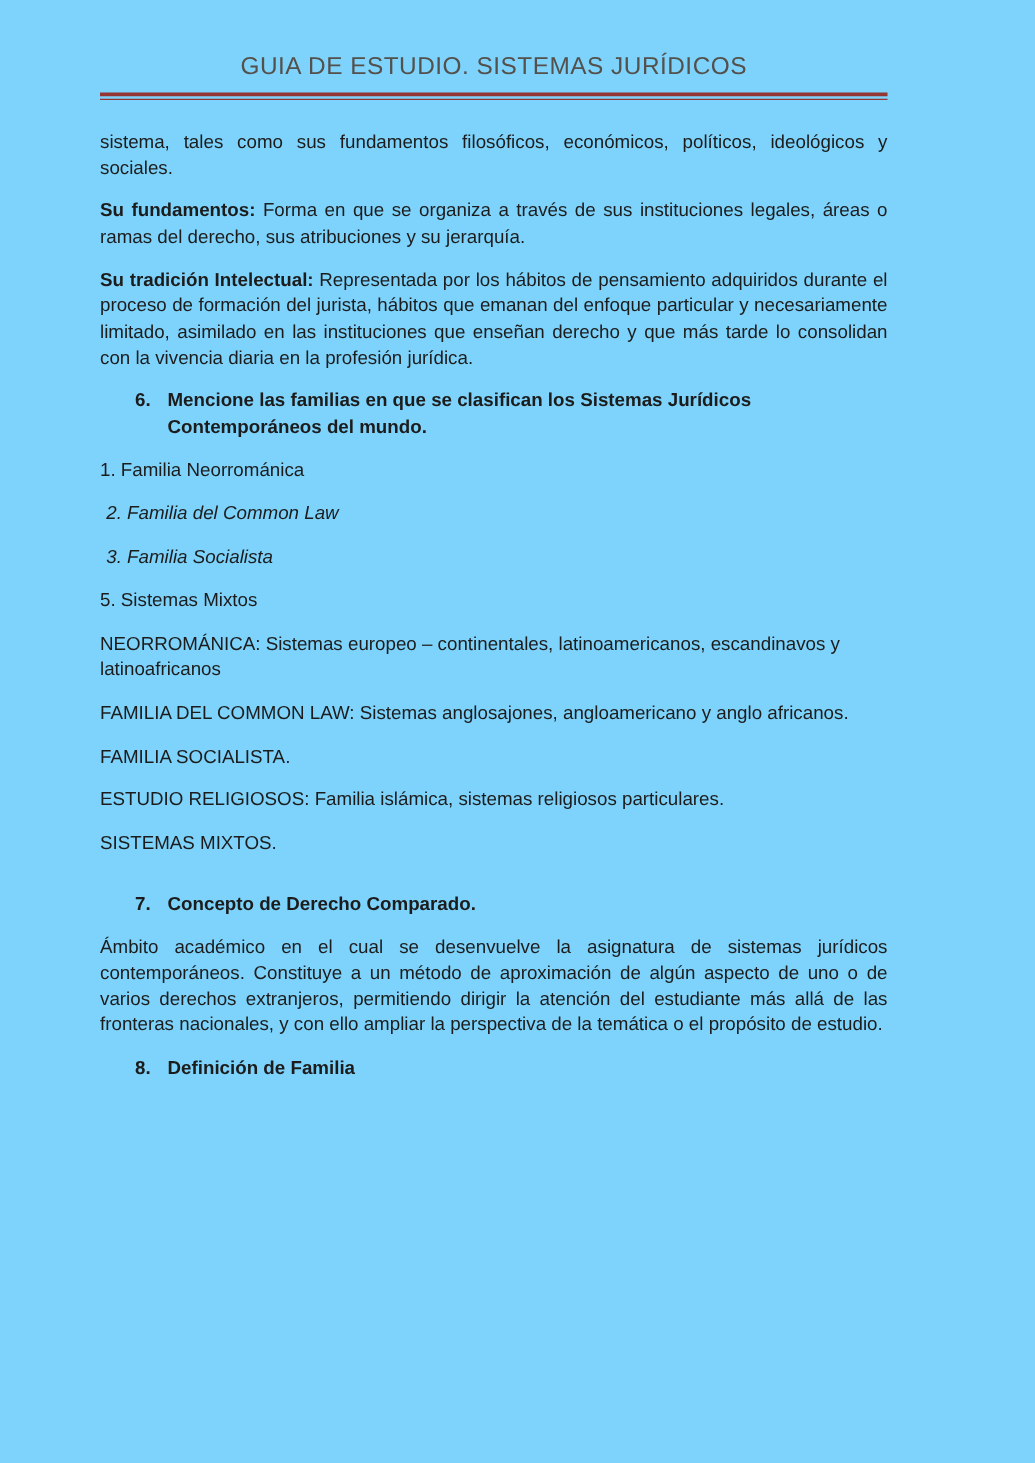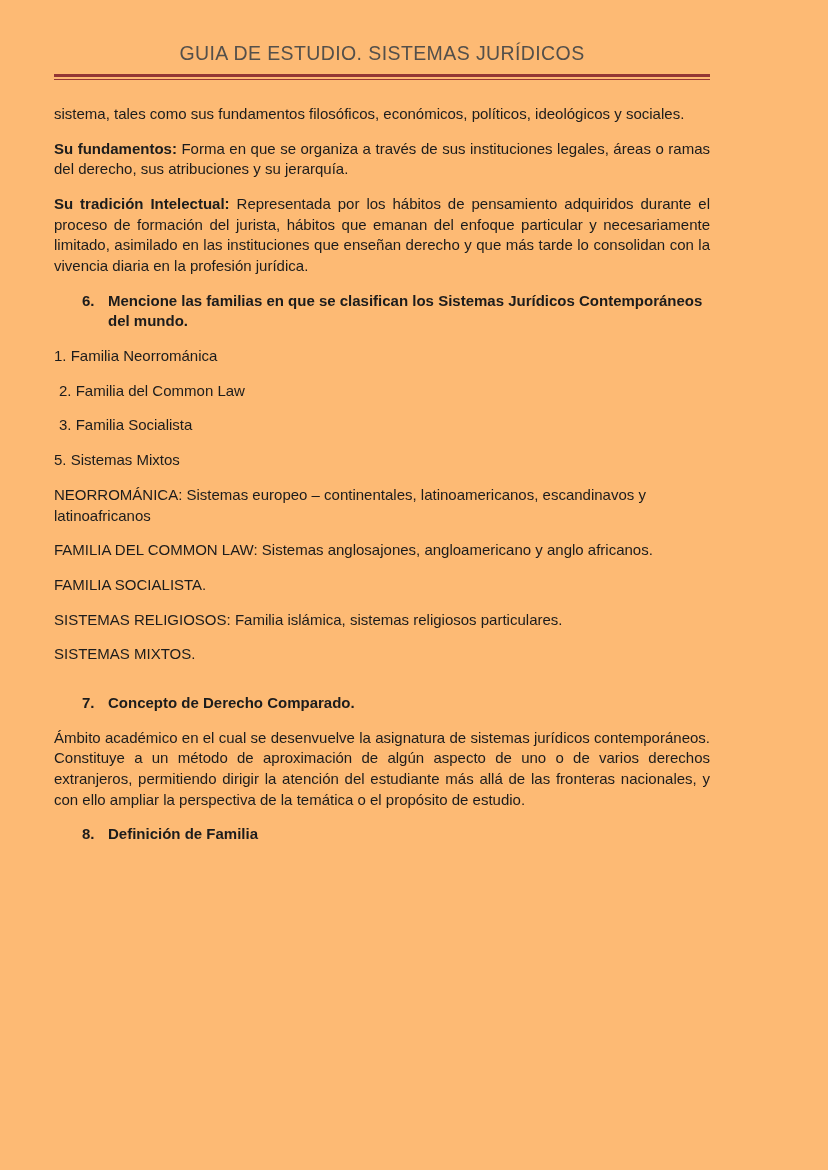--- a/index.html
+++ b/index.html
@@ -1,43 +1,43 @@
 <!DOCTYPE html>
 <html><head>
 <meta charset="utf-8">
 <style>
   * { margin: 0; padding: 0; box-sizing: border-box; }
   html, body { background: #ffffff; }
   .page {
     width: 828px;
     min-height: 1170px;
     margin: 0 auto;
-    background: #fdba74;
-    padding: 40px 118px 60px 54px;
+    background: #7dd3fc;
+    padding: 40px 118px 60px 80px;
     font-family: "Liberation Sans", "DejaVu Sans", sans-serif;
     font-size: 15px;
     line-height: 1.38;
     color: #1c1c1c;
   }
   .title-block { margin-bottom: 24px; }
   .title {
     font-family: "Liberation Sans", sans-serif;
     font-size: 19.5px;
     font-weight: 400;
     letter-spacing: 0.4px;
     text-align: center;
     color: #54504b;
   }
   .rule { background: #943634; }
   .rule.thick { height: 3px; margin-top: 7px; }
   .rule.thin  { height: 1px; margin-top: 2px; }
   p.para { margin: 0 0 14px 0; text-align: justify; }
   p.para.left { text-align: left; }
   .lead { font-weight: 700; }
-  .indent-1 { padding-left: 5px; }
+  .indent-1 { padding-left: 5px; font-style: italic; }
   .heading {
     display: flex;
     font-weight: 700;
     padding-left: 28px;
     margin: 0 0 14px 0;
     text-align: left;
   }
   .heading .num { flex: 0 0 26px; }
   .space-before { margin-top: 28px; }
 </style>
@@ -65,21 +65,21 @@
   </div>
 
   <p class="para left"><span>1. Familia Neorrománica</span></p>
   <p class="para left indent-1"><span>2. Familia del Common Law</span></p>
   <p class="para left indent-1"><span>3. Familia Socialista</span></p>
   <p class="para left"><span>5. Sistemas Mixtos</span></p>
 
   <p class="para left"><span>NEORROMÁNICA: Sistemas europeo – continentales, latinoamericanos, escandinavos y latinoafricanos</span></p>
   <p class="para left"><span>FAMILIA DEL COMMON LAW: Sistemas anglosajones, angloamericano y anglo africanos.</span></p>
   <p class="para left"><span>FAMILIA SOCIALISTA.</span></p>
-  <p class="para left"><span>SISTEMAS RELIGIOSOS: Familia islámica, sistemas religiosos particulares.</span></p>
+  <p class="para left"><span>ESTUDIO RELIGIOSOS: Familia islámica, sistemas religiosos particulares.</span></p>
   <p class="para left"><span>SISTEMAS MIXTOS.</span></p>
 
   <div class="heading space-before">
     <span class="num">7.</span>
     <span class="htext">Concepto de Derecho Comparado.</span>
   </div>
 
   <p class="para"><span>Ámbito académico en el cual se desenvuelve la asignatura de sistemas jurídicos contemporáneos. Constituye a un método de aproximación de algún aspecto de uno o de varios derechos extranjeros, permitiendo dirigir la atención del estudiante más allá de las fronteras nacionales, y con ello ampliar la perspectiva de la temática o el propósito de estudio.</span></p>
 
   <div class="heading">

